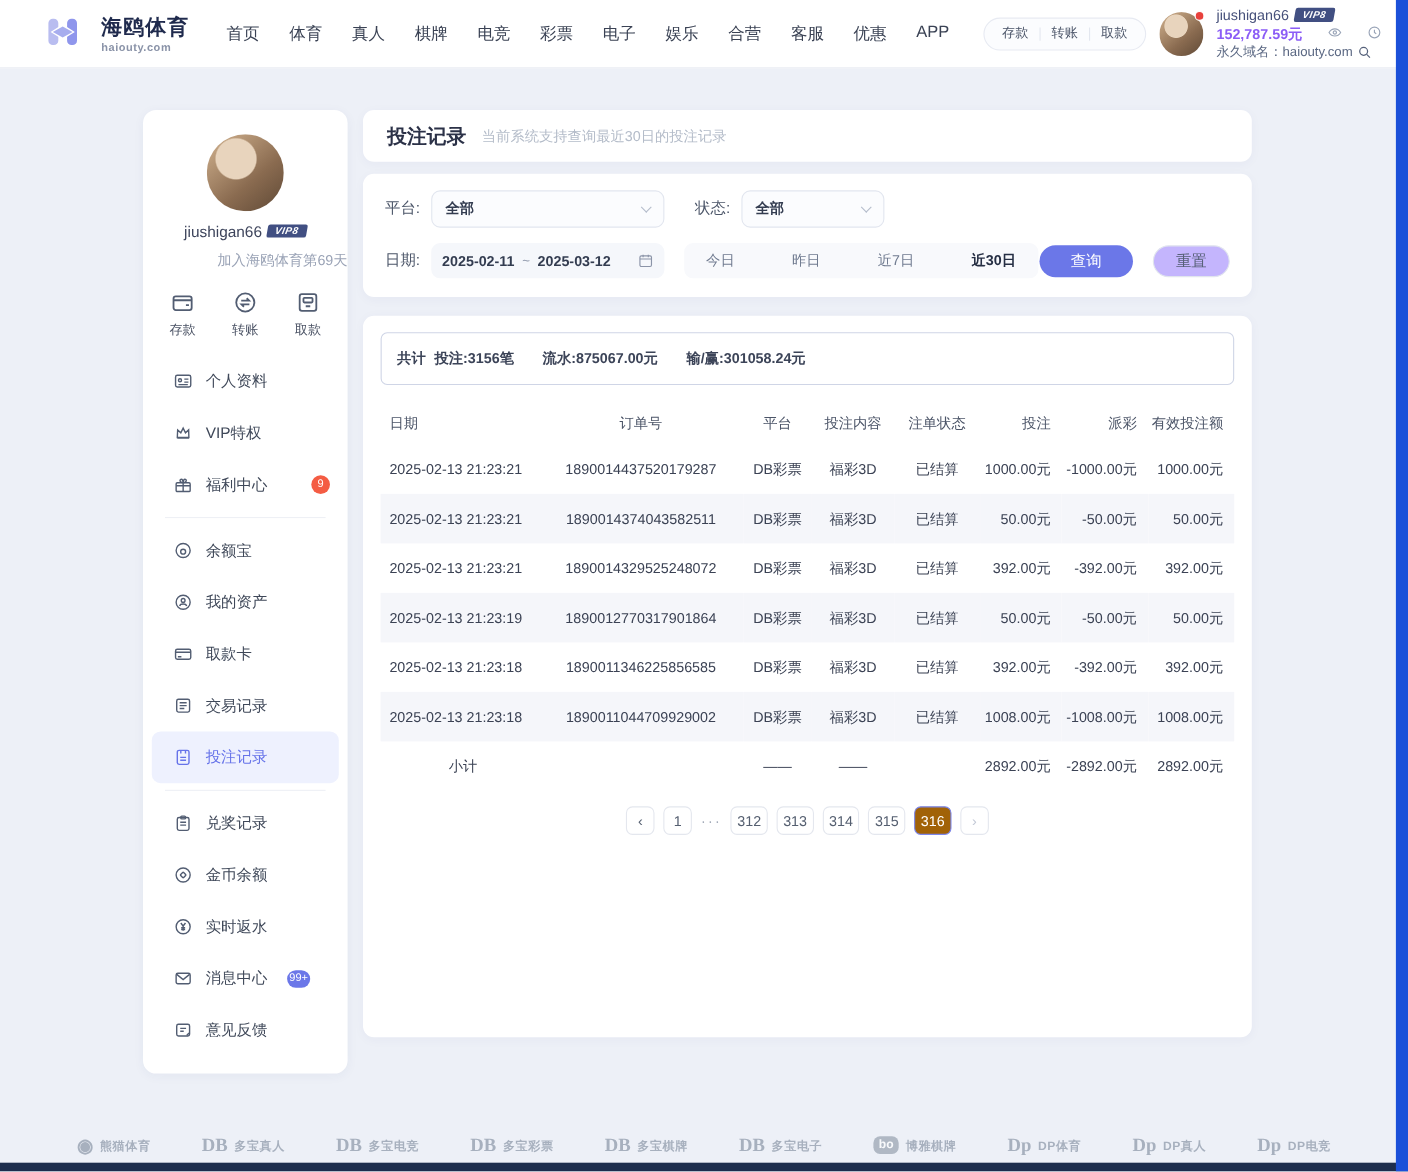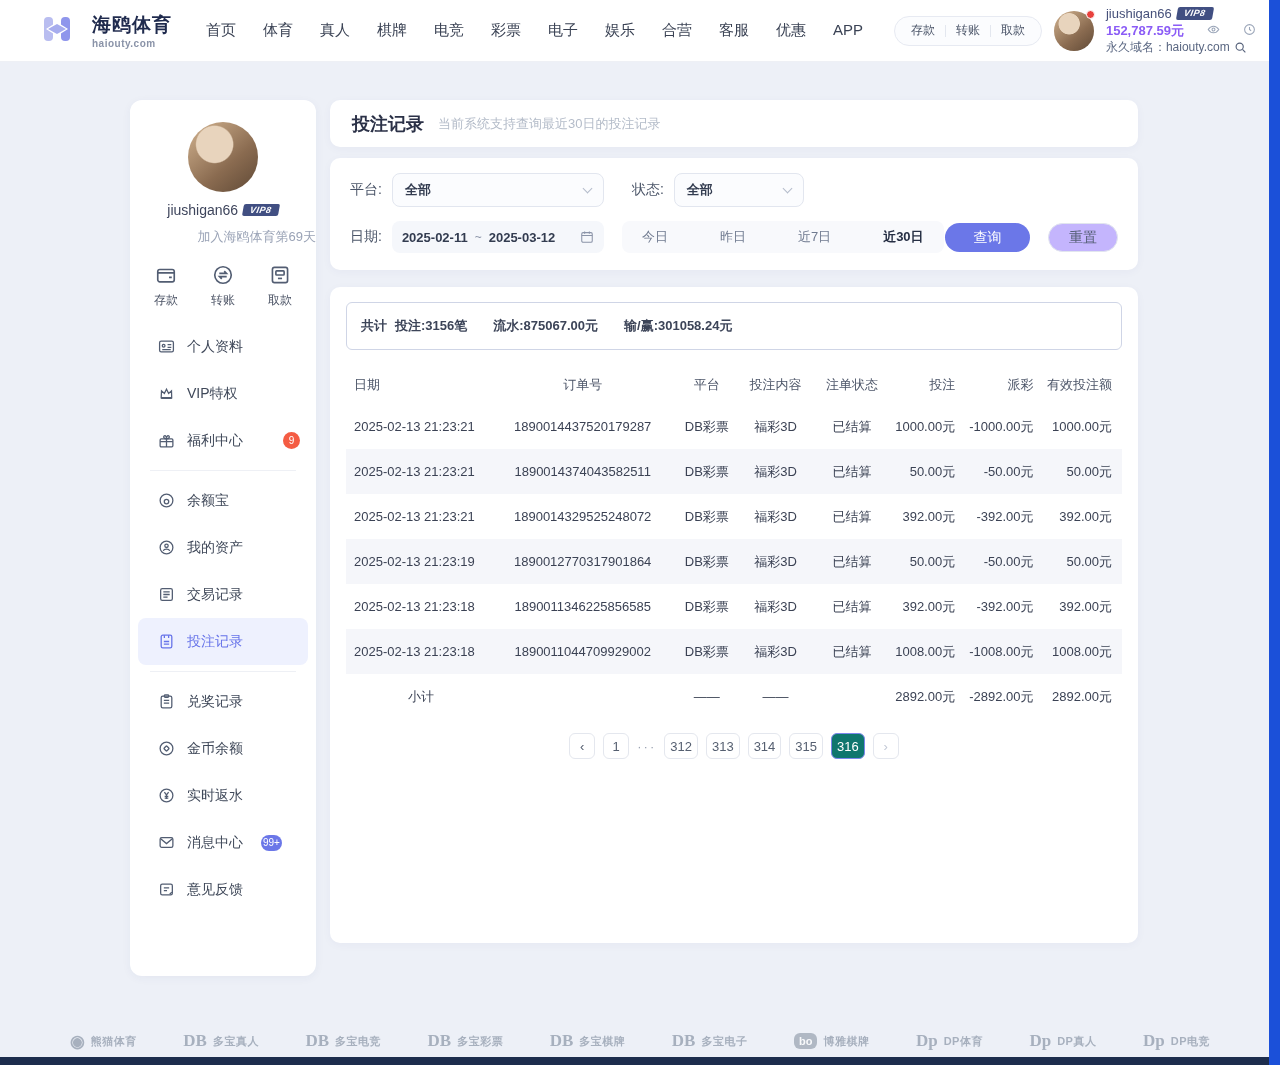--- a/index.html
+++ b/index.html
@@ -92,21 +92,21 @@
   table.bets th { font-size:13px; font-weight:normal; color:#4c5568; height:38px; }
   table.bets td { font-size:13px; color:#3b4254; height:45px; }
   table.bets tr.alt { background:#f5f6fa; }
   .cL { text-align:left; padding-left:8px; }
   .cC { text-align:center; }
   .cR { text-align:right; padding-right:10px; }
   td.sub-l { padding-left:62px; text-align:left; color:#3b4254; }
 
   .pg { display:flex; justify-content:center; align-items:center; gap:8px; margin-top:14px; }
   .pg-btn { min-width:26px; height:26px; border-radius:6px; border:1px solid #e4e7ee; background:#fff; color:#555f70; font-size:13px; display:flex; align-items:center; justify-content:center; cursor:pointer; padding:0 5px; font-family:inherit; }
-  .pg-btn.act { background:#0f766e; border-color:#7b86ec; color:#fff; }
+  .pg-btn.act { background:#a16207; border-color:#7b86ec; color:#fff; }
   .pg-btn.dis { color:#c3c9d6; }
   .pg-dots { font-size:13px; color:#9aa2b2; letter-spacing:2px; }
 
   
   .partners { position:absolute; left:0; bottom:8px; width:1280px; height:32px; display:flex; align-items:center; justify-content:space-between; padding:0 70px; opacity:.62; }
   .partner { display:flex; align-items:center; gap:6px; color:#7d8a9c; }
   .p-mark { font-family:"Liberation Serif", serif; font-size:17px; font-weight:bold; color:#7d8a9c; }
   .p-mark.bo { font-family:"Liberation Sans", sans-serif; font-size:11px; background:#8b97a6; color:#fff; border-radius:6px; padding:2px 5px; font-weight:bold; }
   .p-name { font-size:11px; font-weight:bold; letter-spacing:.5px; }
 
@@ -255,20 +255,27 @@
         </svg>
       <span class="m-lb">余额宝</span>
     </div>
     <div class="m-item">
       <svg width="17" height="17" viewBox="0 0 16 16" fill="none" stroke="currentColor" stroke-width="1.2">
           <circle cx="8" cy="8" r="6"></circle>
           <circle cx="8" cy="6.4" r="1.6"></circle>
           <path d="M5 11.2c.6-2.2 5.4-2.2 6 0"></path>
         </svg>
       <span class="m-lb">我的资产</span>
+    </div>
+    <div class="m-item">
+      <svg width="17" height="17" viewBox="0 0 16 16" fill="none" stroke="currentColor" stroke-width="1.2">
+          <rect x="1.5" y="4" width="13" height="8.5" rx="1.5"></rect>
+          <path d="M1.5 6.6h13M3.5 10.4h3"></path>
+        </svg>
+      <span class="m-lb">取款卡</span>
     </div>
     <div class="m-item">
       <svg width="17" height="17" viewBox="0 0 16 16" fill="none" stroke="currentColor" stroke-width="1.2">
           <rect x="2.5" y="2.5" width="11" height="11" rx="1.5"></rect>
           <path d="M5 5.5h6M5 8h6M5 10.5h4"></path>
         </svg>
       <span class="m-lb">交易记录</span>
     </div>
     <div class="m-item active">
       <svg width="17" height="17" viewBox="0 0 16 16" fill="none" stroke="currentColor" stroke-width="1.2">

